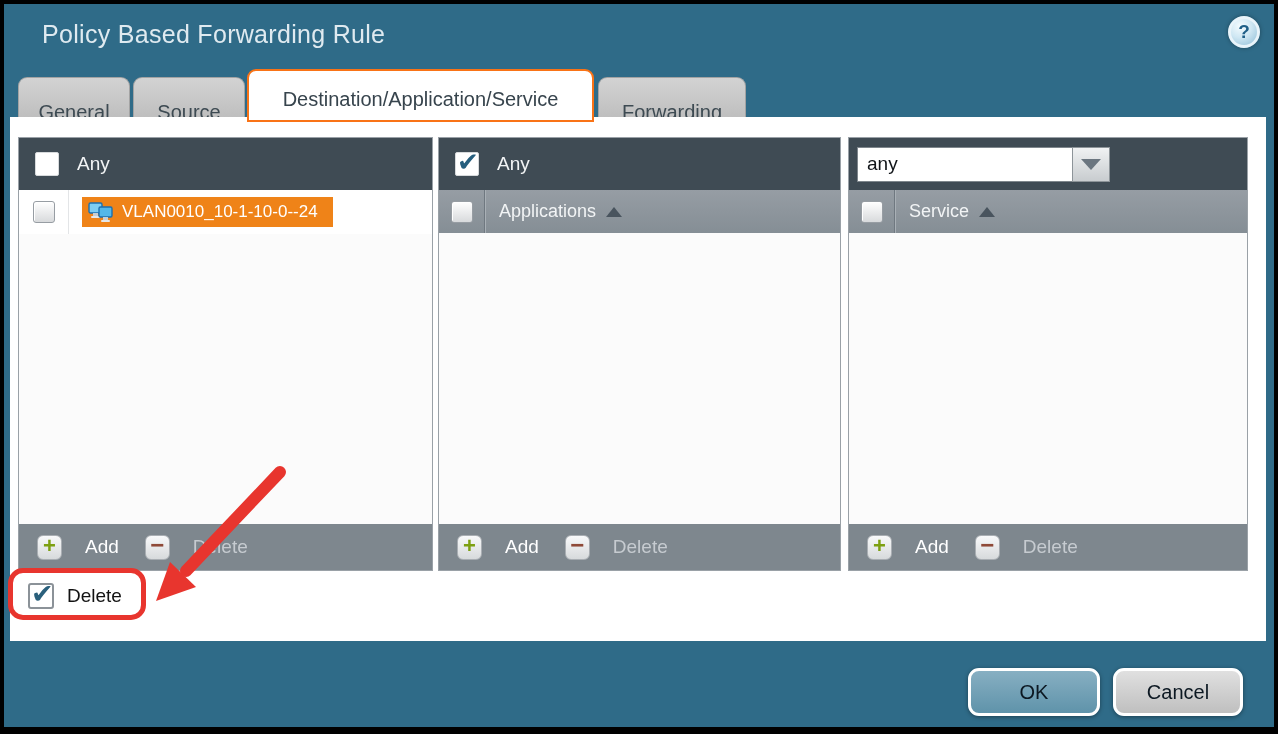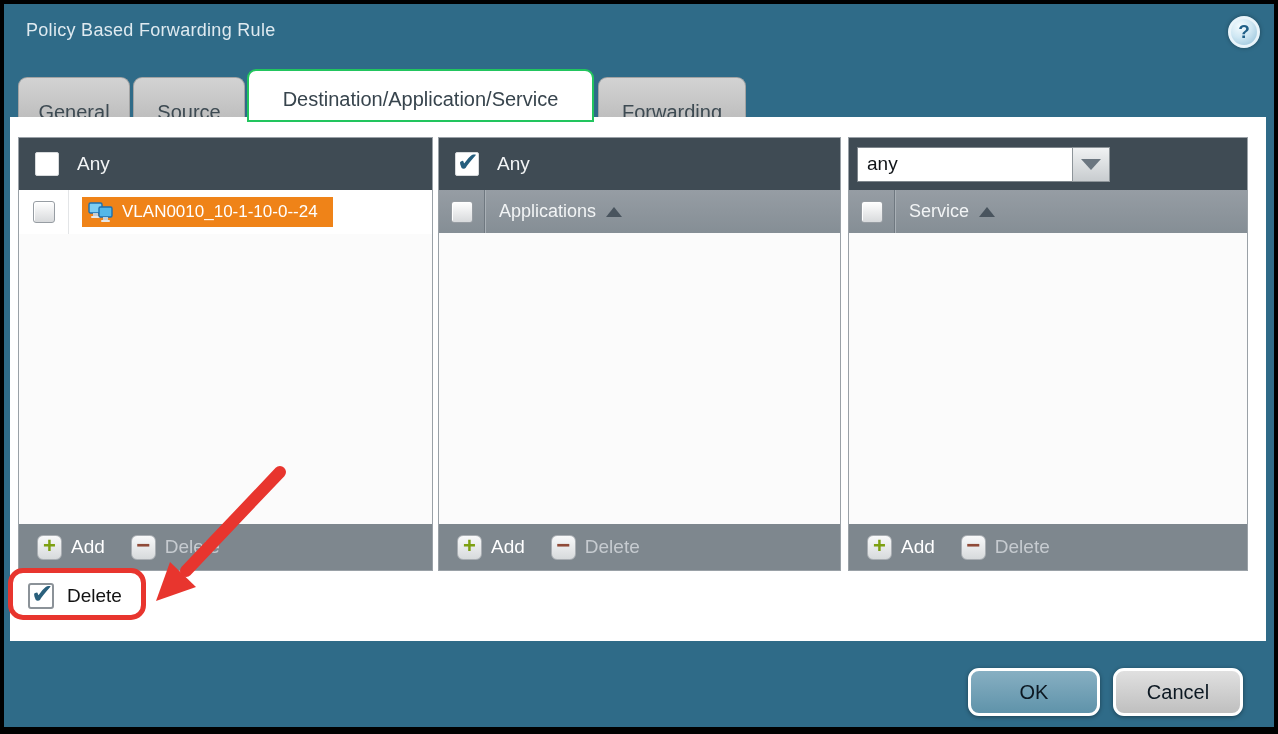--- a/index.html
+++ b/index.html
@@ -8,22 +8,22 @@
     position:relative;
     background:#000;
     font-family:"Liberation Sans", sans-serif;
     overflow:hidden;
   }
   .dialog {
     position:absolute; left:4px; top:4px; width:1270px; height:723px;
     background:#2f6b88;
   }
   .title-bar-text {
-    position:absolute; left:22px; top:16px;
-    font-size:18px; color:#dfeaf0; letter-spacing:.3px;
+    position:absolute; left:38px; top:16px;
+    font-size:25px; color:#dfeaf0; letter-spacing:.3px;
   }
   .help-icon {
     position:absolute; left:1224px; top:12px; width:32px; height:32px;
     border-radius:50%;
     background:radial-gradient(circle at 35% 28%, #f4fbfe 0%, #cfe7f3 45%, #8fbdd6 100%);
     border:3px solid #e9f4fa;
     color:#1f5f88; font-weight:bold; font-size:19px;
     text-align:center; line-height:25px;
     box-shadow:0 0 4px rgba(0,0,0,.35);
     cursor:pointer;
@@ -31,21 +31,21 @@
   
   .tab {
     position:absolute; top:73px; height:45px;
     background:linear-gradient(#d3d3d3,#bcbcbc);
     border:1px solid #a3a3a3; border-bottom:none;
     border-radius:9px 9px 0 0;
     color:#3d4a52; font-size:20px; text-align:center;
     padding-top:23px; cursor:pointer; z-index:1;
   }
   .tab.active {
-    top:65px; height:53px; background:#fff; border:2px solid #22c55e;
+    top:65px; height:53px; background:#fff; border:2px solid #f97316;
     padding-top:17px; z-index:3; color:#37444d;
   }
   .tab-general    { left:14px;  width:112px; }
   .tab-source     { left:129px; width:112px; }
   .tab-dest       { left:243px; width:347px; }
   .tab-forwarding { left:594px; width:148px; }
   
   .content {
     position:absolute; left:6px; top:113px; width:1256px; height:524px;
     background:#fff; z-index:2;
@@ -92,21 +92,21 @@
     background:#ef8318;
     display:flex; align-items:center; gap:8px;
     padding:0 15px 0 6px;
     color:#fff; font-size:17px; white-space:nowrap;
   }
   .colfooter {
     flex:0 0 46px; background:#7e878e;
     display:flex; align-items:center; padding-left:18px; gap:26px;
   }
   .footer-btn { display:flex; align-items:center; gap:9px; cursor:pointer; }
-  .footer-btn .lbl { font-size:19px; color:#fff; }
+  .footer-btn .lbl { font-size:19px; color:#fff;margin-left:14px; }
   .footer-btn.disabled .lbl { color:#c6cbd0; cursor:default; }
   .icon-sq {
     width:25px; height:25px; border-radius:6px;
     background:linear-gradient(#f8f9fa,#d7dadc);
     border:1px solid #a9aeb3;
     display:flex; align-items:center; justify-content:center;
     font-weight:900; line-height:1;
   }
   .plus-glyph  { color:#7da012; font-size:22px; margin-top:-2px; }
   .minus-glyph { color:#8f4a38; font-size:24px; margin-top:-4px; }

